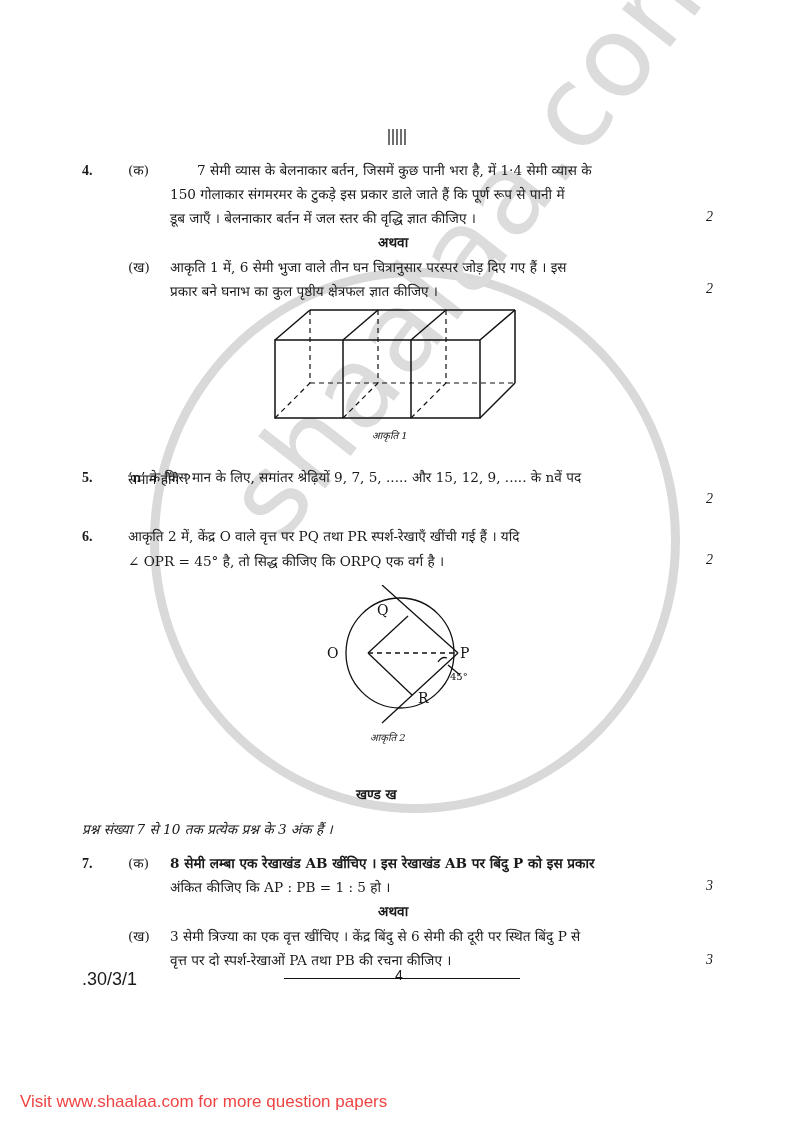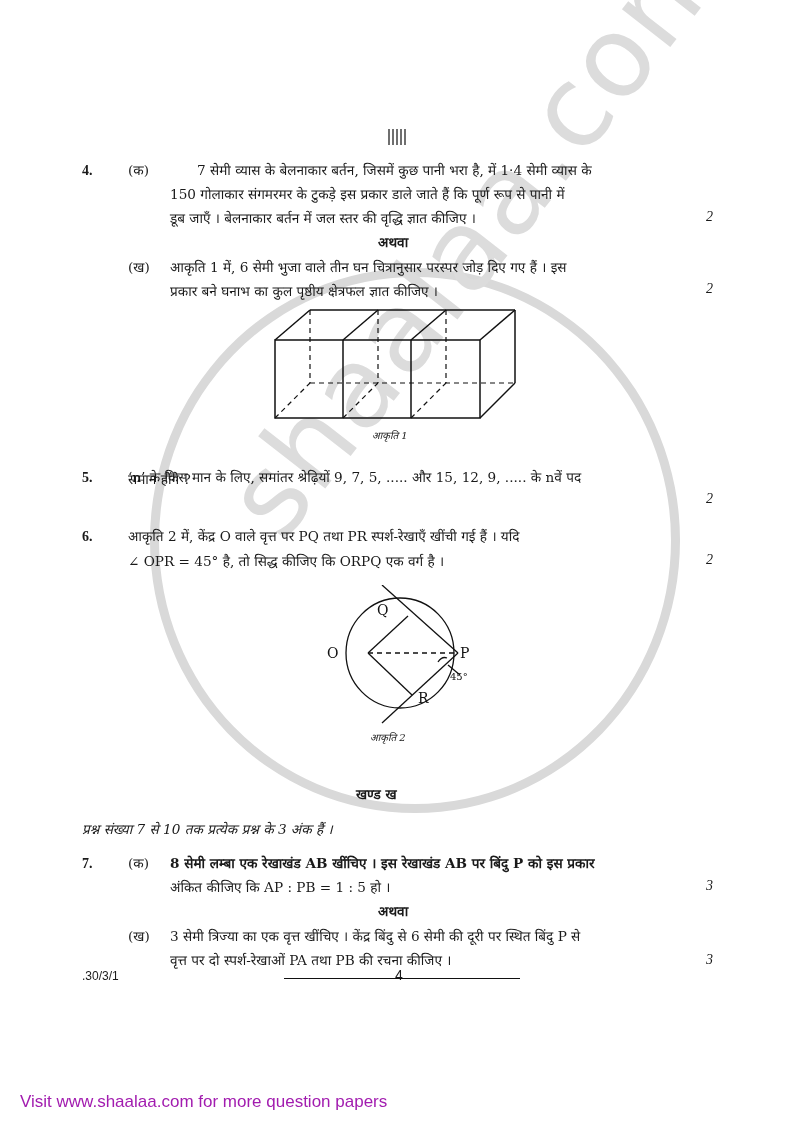--- a/index.html
+++ b/index.html
@@ -22,24 +22,24 @@
         repeating-linear-gradient(90deg, #333 0 2px, #fff 2px 4px),
         #fff;
       opacity: 0.7;
     }
     .qnum { font-weight: bold; font-size: 14px; font-family: "Liberation Serif", serif; }
     .line { font-size: 13.6px; line-height: 24px; white-space: nowrap; }
     .marks { font-style: italic; font-size: 14px; font-family: "Liberation Serif", serif; }
     .bold { font-weight: bold; }
     .italic { font-style: italic; }
     .caption { font-style: italic; font-size: 10px; }
-    .footer-code { font-family: "Liberation Sans", sans-serif; font-size: 12px; }
+    .footer-code { font-family: "Liberation Sans", sans-serif; font-size: 18px; }
     .pageno { font-family: "Liberation Sans", sans-serif; font-size: 14px; }
     .footer-rule { left: 284px; top: 978px; width: 236px; height: 1px; background: #111; }
-    .visit { left: 20px; top: 1092px; font-family: "Liberation Sans", sans-serif; font-size: 17px; color: #a21caf; }
+    .visit { left: 20px; top: 1092px; font-family: "Liberation Sans", sans-serif; font-size: 17px; color: #ef4444; }
   </style>
 </head>
 <body>
 
 <div class="abs watermark-circle"></div>
 <div class="abs watermark-text">shaalaa.com</div>
 
 <div class="abs qr"></div>
 
 <div class="abs qnum" style="left:82px;top:163px;">4.</div>

